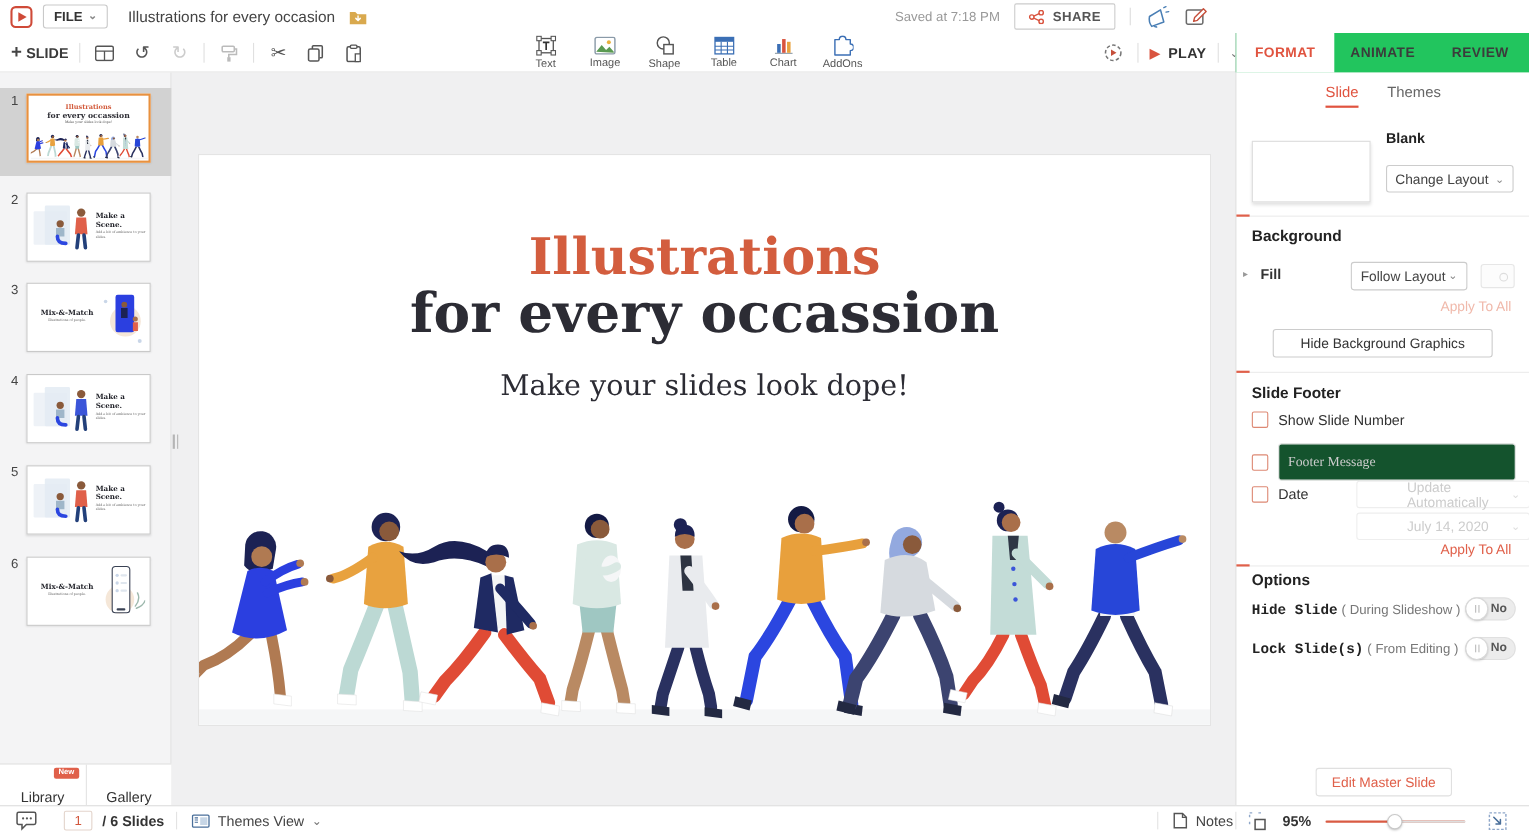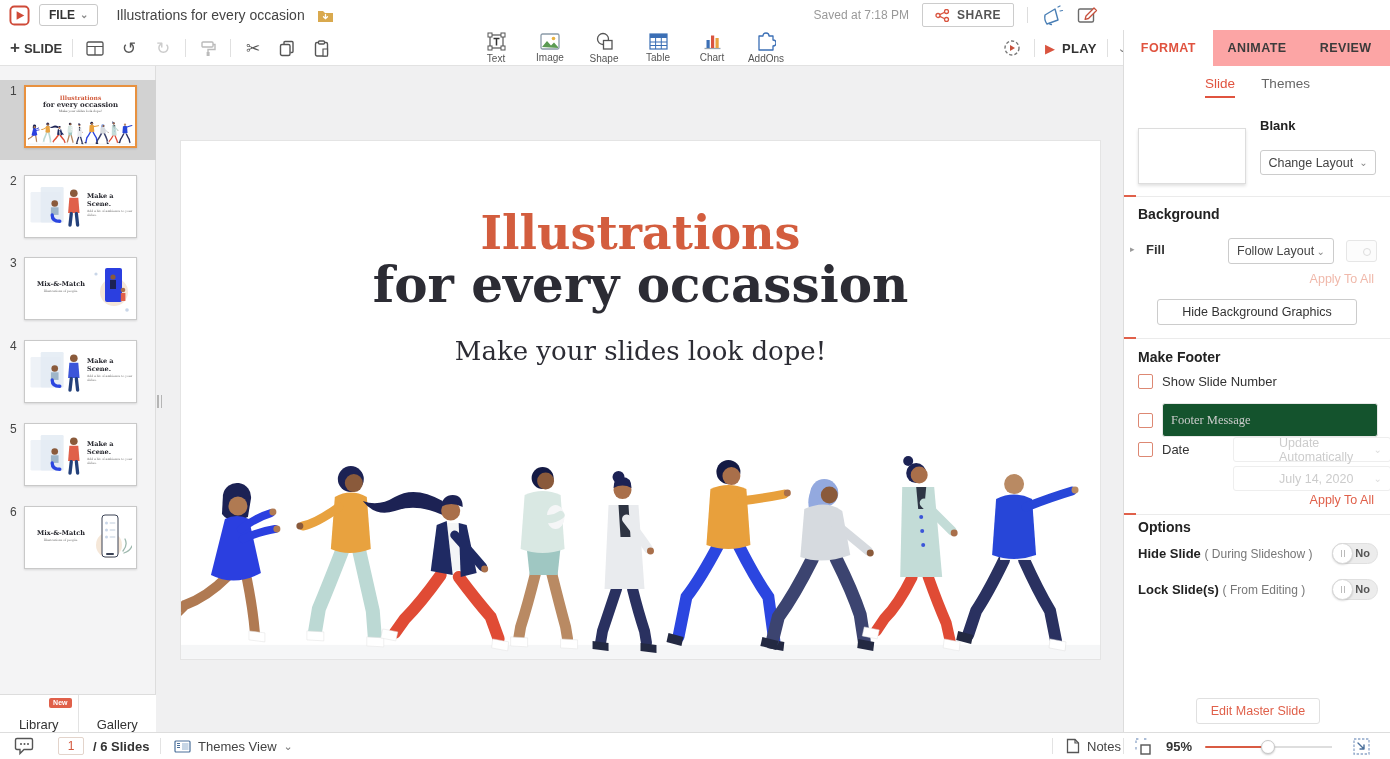--- a/index.html
+++ b/index.html
@@ -33,21 +33,21 @@
   .tool-center { position:absolute; left:469px; top:0; height:36px; display:flex; align-items:flex-start; }
   .ins-item { width:54px; height:36px; display:flex; flex-direction:column; align-items:center; justify-content:center; gap:2px; cursor:pointer; }
   .ins-item .lab { font-size:10px; color:#555; }
   .tool-right { position:absolute; left:1000px; top:0; height:36px; display:flex; align-items:center; gap:10px; }
   .play-btn { display:flex; align-items:center; gap:7px; cursor:pointer; }
   .play-btn .lab { font-size:13px; font-weight:bold; color:#333; letter-spacing:.3px; }
   .play-tri { color:#d9543f; font-size:13px; }
   .chev-s { font-size:11px; color:#777; cursor:pointer; }
 
   
-  .ptabs { position:absolute; left:1123px; top:0; width:267px; height:36px; display:flex; background:#fca5a5; border-left:1px solid #ddd; }
+  .ptabs { position:absolute; left:1123px; top:0; width:267px; height:36px; display:flex; background:#22c55e; border-left:1px solid #ddd; }
   .ptab { flex:1; display:flex; align-items:center; justify-content:center; font-size:12.5px; font-weight:bold; color:#3b3b3b; letter-spacing:.4px; cursor:pointer; }
   .ptab.active { background:#fff; color:#e0533f; }
 
   
   .sidebar { position:absolute; left:0; top:66px; width:156px; height:666px; background:#f4f4f5; border-right:1px solid #ddd; }
   .srow { position:absolute; left:0; width:156px; height:80px; cursor:pointer; }
   .srow.selected { background:#d2d2d2; }
   .snum { position:absolute; left:10px; top:4px; font-size:12px; color:#444; }
   .thumb { position:absolute; left:24px; top:5px; width:113px; height:63px; background:#fff; border:1px solid #c9c9c9; box-shadow:0 1px 2px rgba(0,0,0,.12); overflow:hidden; }
   .srow.selected .thumb { border:2px solid #e8913f; }
@@ -105,21 +105,21 @@
   .hide-bg-btn { position:absolute; left:33px; top:233px; width:200px; height:26px; border:1px solid #ccc; border-radius:3px; background:#fff;
                  font-size:12.5px; color:#333; display:flex; align-items:center; justify-content:center; cursor:pointer; }
   .cb { width:15px; height:15px; border:1.5px solid #dd8873; border-radius:2px; background:#fff; display:inline-block; cursor:pointer; flex:0 0 auto;}
   .foot-row { position:absolute; left:14px; width:240px; display:flex; align-items:center; gap:9px; }
   .foot-lab { color:#333; font-size:13px; }
   .foot-input { flex:1; height:25px; border:1px solid #e8e8e8; border-radius:3px; padding:16px 8px; font-size:12.5px; color:#999;
                 font-family:Liberation Serif, serif; background:#14532d; }
   .foot-input::placeholder { color:#ccc; }
   .date-selects .select { position:absolute; left:95px; width:158px; height:25px; }
   .opt-row { position:absolute; left:14px; width:240px; }
-  .opt-lab { font-weight:bold; font-size:13px; color:#222; }
+  .opt-lab { font-weight:bold; font-size:13px; color:#222;font-family:Liberation Mono, monospace; }
   .opt-note { font-size:12px; color:#777; font-weight:normal; }
   .toggle { position:absolute; right:0; top:-3px; width:46px; height:21px; background:#ececec; border:1px solid #e0e0e0; border-radius:11px; cursor:pointer; }
   .toggle .knob { position:absolute; left:-1px; top:-1px; width:21px; height:21px; background:#fff; border:1px solid #d8d8d8; border-radius:50%;
                   box-shadow:0 1px 2px rgba(0,0,0,.15); display:flex; align-items:center; justify-content:center; }
   .toggle .knob i { display:block; width:4px; height:7px; border-left:1px solid #bbb; border-right:1px solid #bbb; }
   .toggle .tval { position:absolute; right:7px; top:3px; font-size:11px; font-weight:bold; color:#555; }
   .edit-master { position:absolute; left:72px; top:632px; width:124px; height:26px; border:1px solid #e0e0e0; border-radius:3px; background:#fff;
                  color:#e0604a; font-size:12.5px; display:flex; align-items:center; justify-content:center; cursor:pointer; }
 
   
@@ -580,21 +580,21 @@
       </div>
       <div class="swatch">
           <i></i>
         </div>
     </div>
 
     <span class="apply-link disabled" style="top:206px">Apply To All</span>
     <button class="hide-bg-btn">Hide Background Graphics</button>
 
     <div class="pdiv" style="top:272px"></div>
-    <div class="sec-title" style="top:283px">Make Footer</div>
+    <div class="sec-title" style="top:283px">Slide Footer</div>
 
     <div class="foot-row" style="top:308px">
       <span class="cb"></span>
       <span class="foot-lab">Show Slide Number</span>
     </div>
     <div class="foot-row" style="top:337px">
       <span class="cb"></span>
       <input class="foot-input" placeholder="Footer Message" style="">
     </div>
     <div class="foot-row date-selects" style="top:371px; height:25px">

